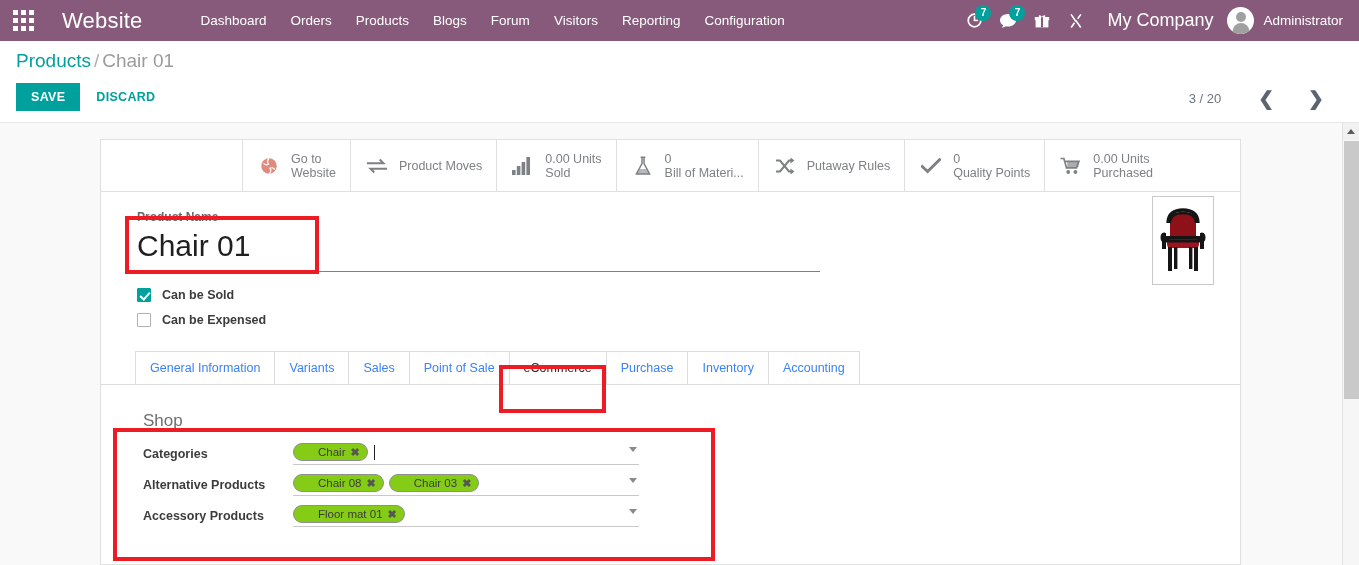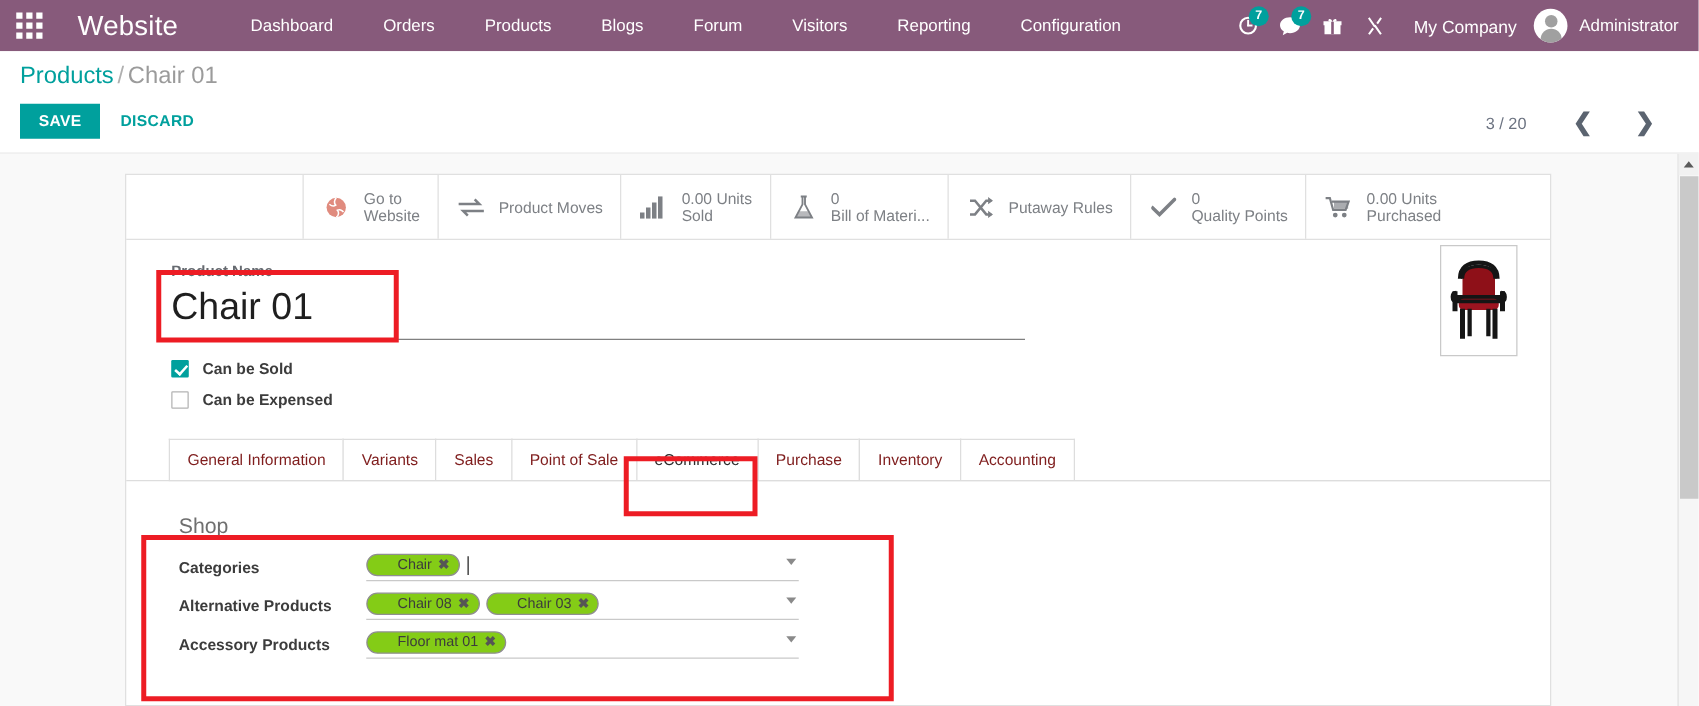--- a/index.html
+++ b/index.html
@@ -37,21 +37,21 @@
     font-size: 22px;
     font-weight: 400;
     padding: 0 10px 0 16px;
     letter-spacing: .2px;
     white-space: nowrap;
   }
   .menu {
     display: flex;
     align-items: center;
     margin-left: 36px;
-    gap: 16px;
+    gap: 0px;
   }
   .menu .mitem {
     font-size: 13.5px;
     padding: 0 12px;
     line-height: 41px;
     white-space: nowrap;
     cursor: pointer;
     color: #ffffff;
   }
   .nav-right {
@@ -75,21 +75,21 @@
     border-radius: 50%;
     background: #00A09D;
     color: #fff;
     font-size: 10px;
     font-weight: bold;
     display: flex; align-items: center; justify-content: center;
     padding: 0 1px;
     line-height: 1;
   }
   .company {
-    font-size: 14px;
+    font-size: 18px;
     padding: 0 14px;
     white-space: nowrap;
     cursor: pointer;
   }
   .user-wrap { display: flex; align-items: center; cursor: pointer; padding-right: 4px; }
   .avatar {
     width: 27px; height: 27px;
     border-radius: 50%;
     background: #ffffff;
     overflow: hidden;
@@ -294,21 +294,21 @@
   
   .tabs {
     display: flex;
     margin: 19px 0 0 34px;
     border-bottom: 1px solid #dddddd;
     position: relative;
     padding-right: 26px;
   }
   .tab {
     font-size: 12.5px;
-    color: #7f1d1d;
+    color: #3b82f6;
     padding: 9px 14px;
     border: 1px solid #dddddd;
     border-bottom: none;
     background: #ffffff;
     margin-right: -1px;
     cursor: pointer;
     white-space: nowrap;
     position: relative;
     top: 0;
   }

